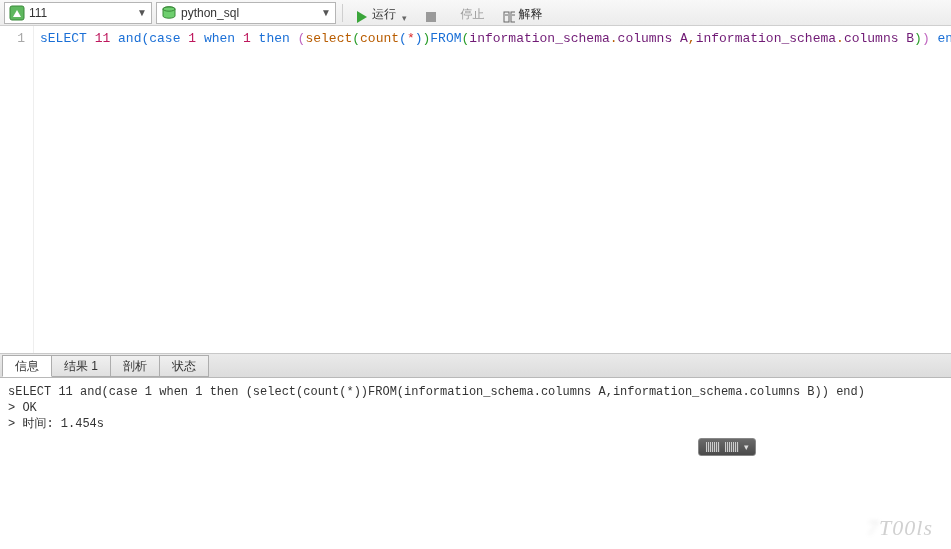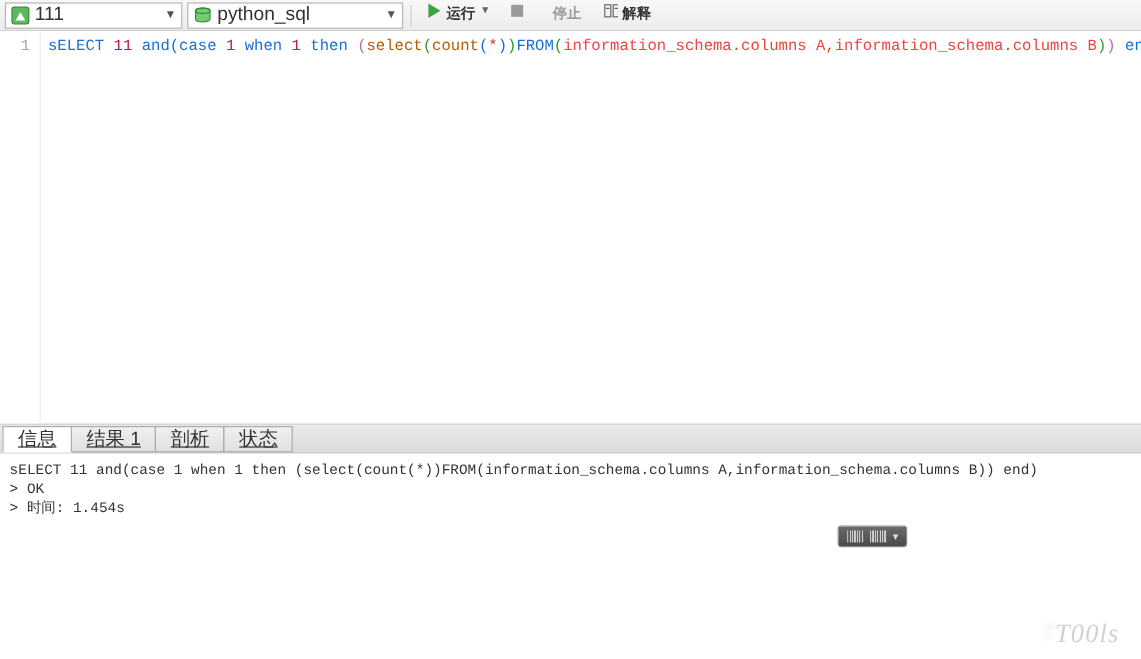--- a/index.html
+++ b/index.html
@@ -4,47 +4,47 @@
 <style>
 * { box-sizing: border-box; margin: 0; padding: 0; }
 body { font-family: "Microsoft YaHei", "Segoe UI", Tahoma, sans-serif; font-size: 12px; background: #fff; width: 951px; height: 549px; overflow: hidden; position: relative; }
 
 
 .toolbar { height: 26px; background: linear-gradient(#f8f8f8, #ececec); border-bottom: 1px solid #cfcfcf; display: flex; align-items: center; padding: 0 4px; gap: 4px; }
 .combo { height: 22px; background: #fff; border: 1px solid #b5b5b5; display: flex; align-items: center; padding: 0 2px 0 4px; position: relative; }
 .combo-host { width: 148px; }
 .combo-db { width: 180px; }
 .combo .ico { width: 16px; height: 16px; margin-right: 4px; display: flex; align-items: center; justify-content: center; }
-.combo .txt { flex: 1; font-size: 16px; color: #333; }
+.combo .txt { flex: 1; font-size: 12px; color: #333; }
 .combo .arrow { width: 14px; text-align: center; color: #555; font-size: 10px; }
-.tbtn { height: 22px; display: flex; align-items: flex-start; padding: 0 6px; gap: 4px; cursor: pointer; color: #333; border: 1px solid transparent; font-weight: bold; }
+.tbtn { height: 22px; display: flex; align-items: flex-end; padding: 0 6px; gap: 4px; cursor: pointer; color: #333; border: 1px solid transparent; }
 .tbtn.disabled { color: #9a9a9a; cursor: default; gap: 24px; }
 .tbtn .shape { width: 12px; height: 12px; display: flex; align-items: center; justify-content: center; }
 .tri-run { width: 0; height: 0; border-left: 10px solid #3aa53a; border-top: 6px solid transparent; border-bottom: 6px solid transparent; }
 .sq-stop { width: 10px; height: 10px; background: #9a9a9a; }
 .drop-arrow { font-size: 9px; color: #666; margin-left: 2px; }
 .sep { width: 1px; height: 18px; background: #cfcfcf; margin: 0 2px; }
 
 
 .editor-pane { height: 328px; background: #fff; border-bottom: 1px solid #c8c8c8; display: flex; overflow: hidden; }
 .gutter { width: 34px; background: #fff; color: #a8a8a8; text-align: right; padding: 4px 8px 0 0; font-family: Consolas, "Courier New", monospace; font-size: 13px; line-height: 18px; border-right: 1px solid #eee; }
 .code { flex: 1; padding: 4px 6px 0 6px; font-family: Consolas, "Courier New", monospace; font-size: 13px; line-height: 18px; white-space: pre; overflow: hidden; }
 .tok-kw { color: #1a6fd6; }
 .tok-num { color: #be185d; }
 .tok-func { color: #b85c00; }
 .tok-op { color: #b85c00; }
 .tok-star { color: #d92c2c; }
 .tok-p1 { color: #1a6fd6; }
 .tok-p2 { color: #c066c0; }
 .tok-p3 { color: #2a9d2a; }
-.tok-plain { color: #ef4444; font-family: Liberation Mono, monospace; }
+.tok-plain { color: #701a75; font-family: Liberation Mono, monospace; }
 
 
 .result-tabs { height: 24px; background: linear-gradient(#eaeaea, #dcdcdc); border-bottom: 1px solid #b8b8b8; display: flex; align-items: flex-end; padding: 0 2px; }
-.rtab { height: 22px; padding: 0 12px; display: flex; align-items: center; background: linear-gradient(#f0f0f0, #e0e0e0); border: 1px solid #adadad; margin-right: -1px; color: #333; font-size: 16px; text-decoration: underline; }
+.rtab { height: 22px; padding: 0 12px; display: flex; align-items: center; background: linear-gradient(#f0f0f0, #e0e0e0); border: 1px solid #adadad; margin-right: -1px; color: #333; font-size: 12px; }
 .rtab.active { background: #fff; border-bottom: 1px solid #fff; position: relative; z-index: 2; }
 
 
 .output { height: 169px; background: #fff; padding: 6px 8px; font-family: Consolas, "Courier New", monospace; font-size: 12px; line-height: 16px; color: #333; white-space: pre-wrap; position: relative; }
 
 
 .ime-widget { position: absolute; right: 195px; top: 438px; width: 58px; height: 18px; background: linear-gradient(#6a6a6a, #4a4a4a); border: 1px solid #888; border-radius: 3px; display: flex; align-items: center; justify-content: space-around; padding: 0 4px; }
 .ime-widget .k { width: 14px; height: 10px; background: repeating-linear-gradient(90deg,#ccc,#ccc 1px,#666 1px,#666 2px); }
 .ime-widget .d { color: #ddd; font-size: 9px; }
 

